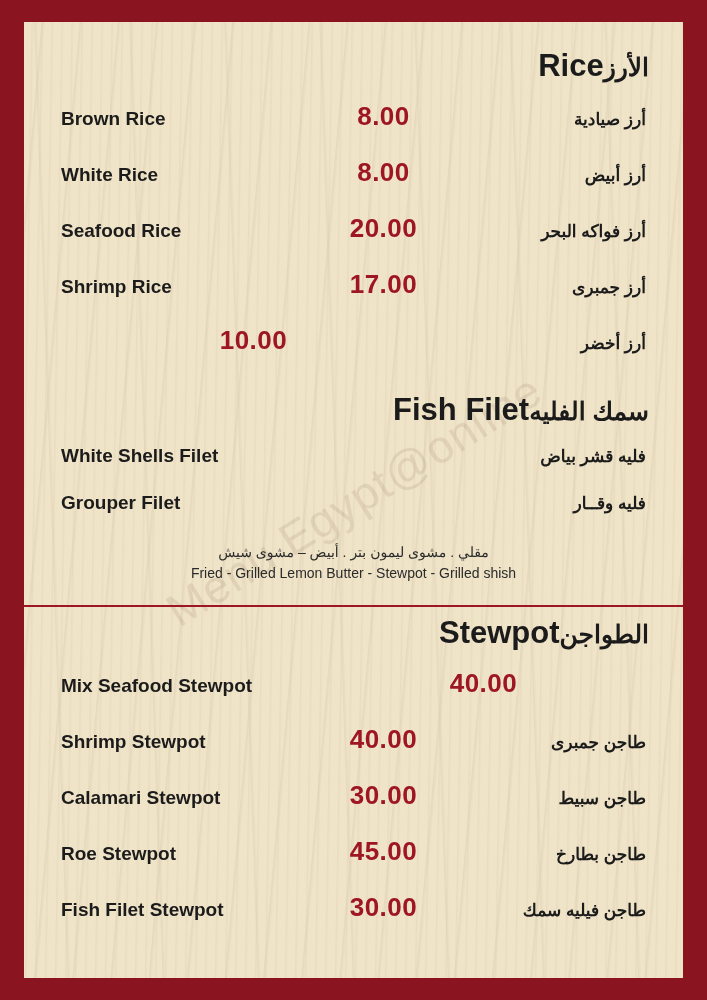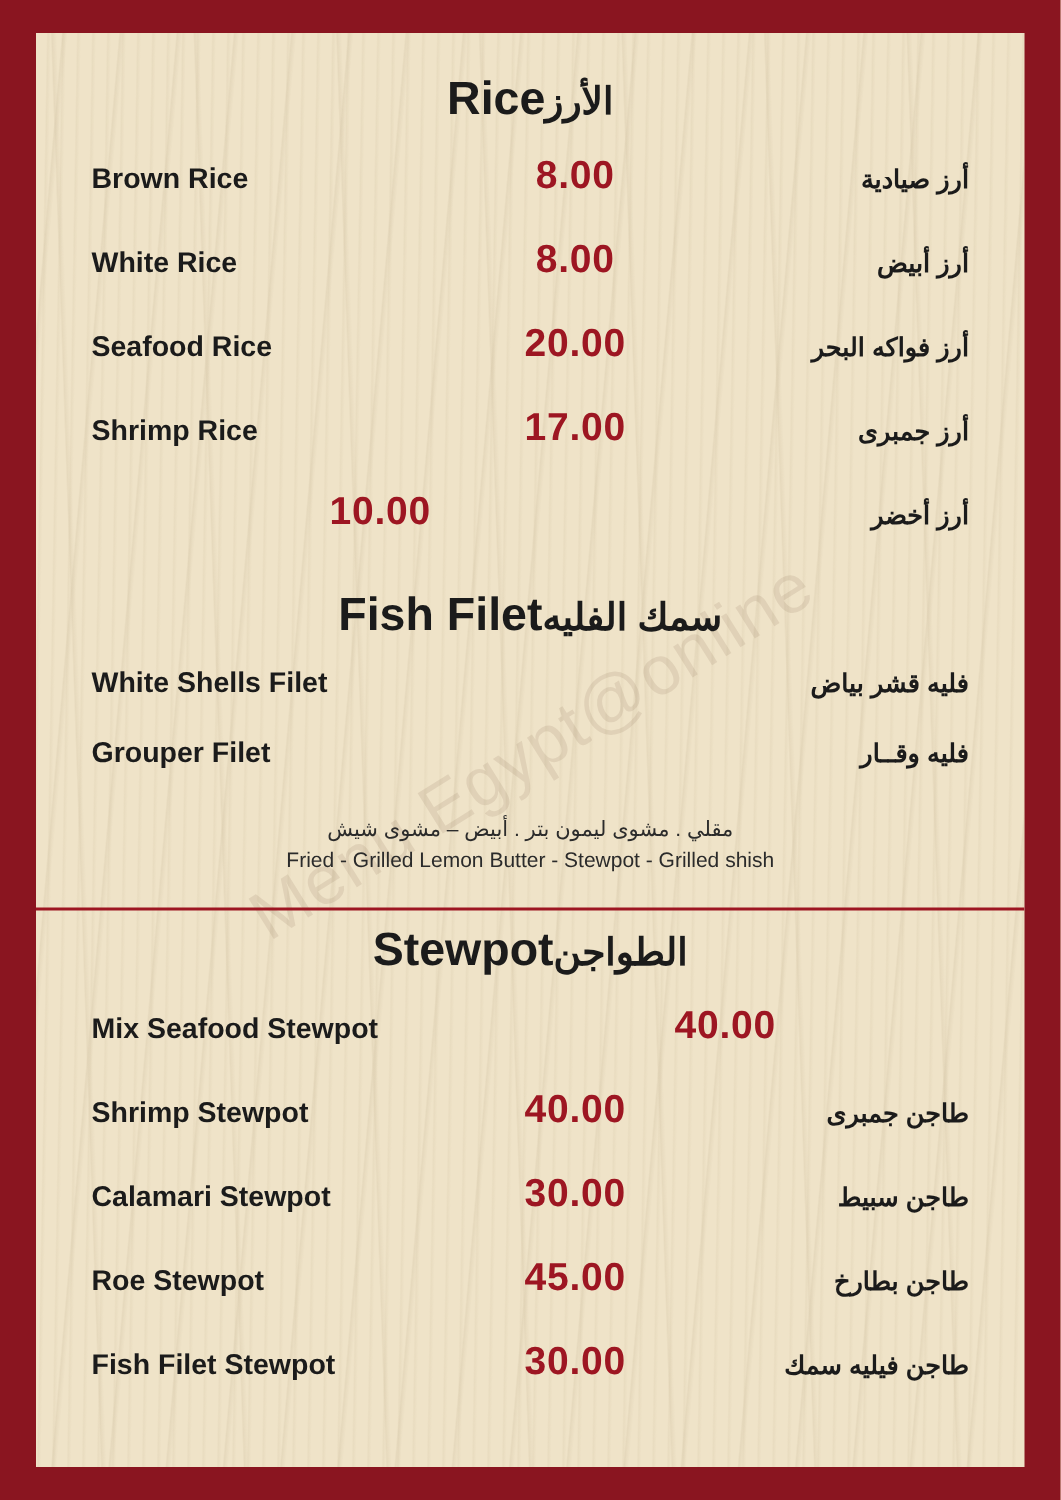--- a/index.html
+++ b/index.html
@@ -61,21 +61,21 @@
     font-family: "Liberation Sans", sans-serif;
   }
   .content {
     position: relative;
     padding: 18px 34px 0 34px;
     z-index: 3;
   }
   .section-head {
     display: flex;
     align-items: baseline;
-    justify-content: center;
+    justify-content: flex-end;
     margin-top: 8px;
     margin-bottom: 6px;
   }
   .section-head .en {
     font-size: 31px;
     font-weight: bold;
     color: #1b1b1b;
     letter-spacing: 0px;
   }
   .section-head .ar {

